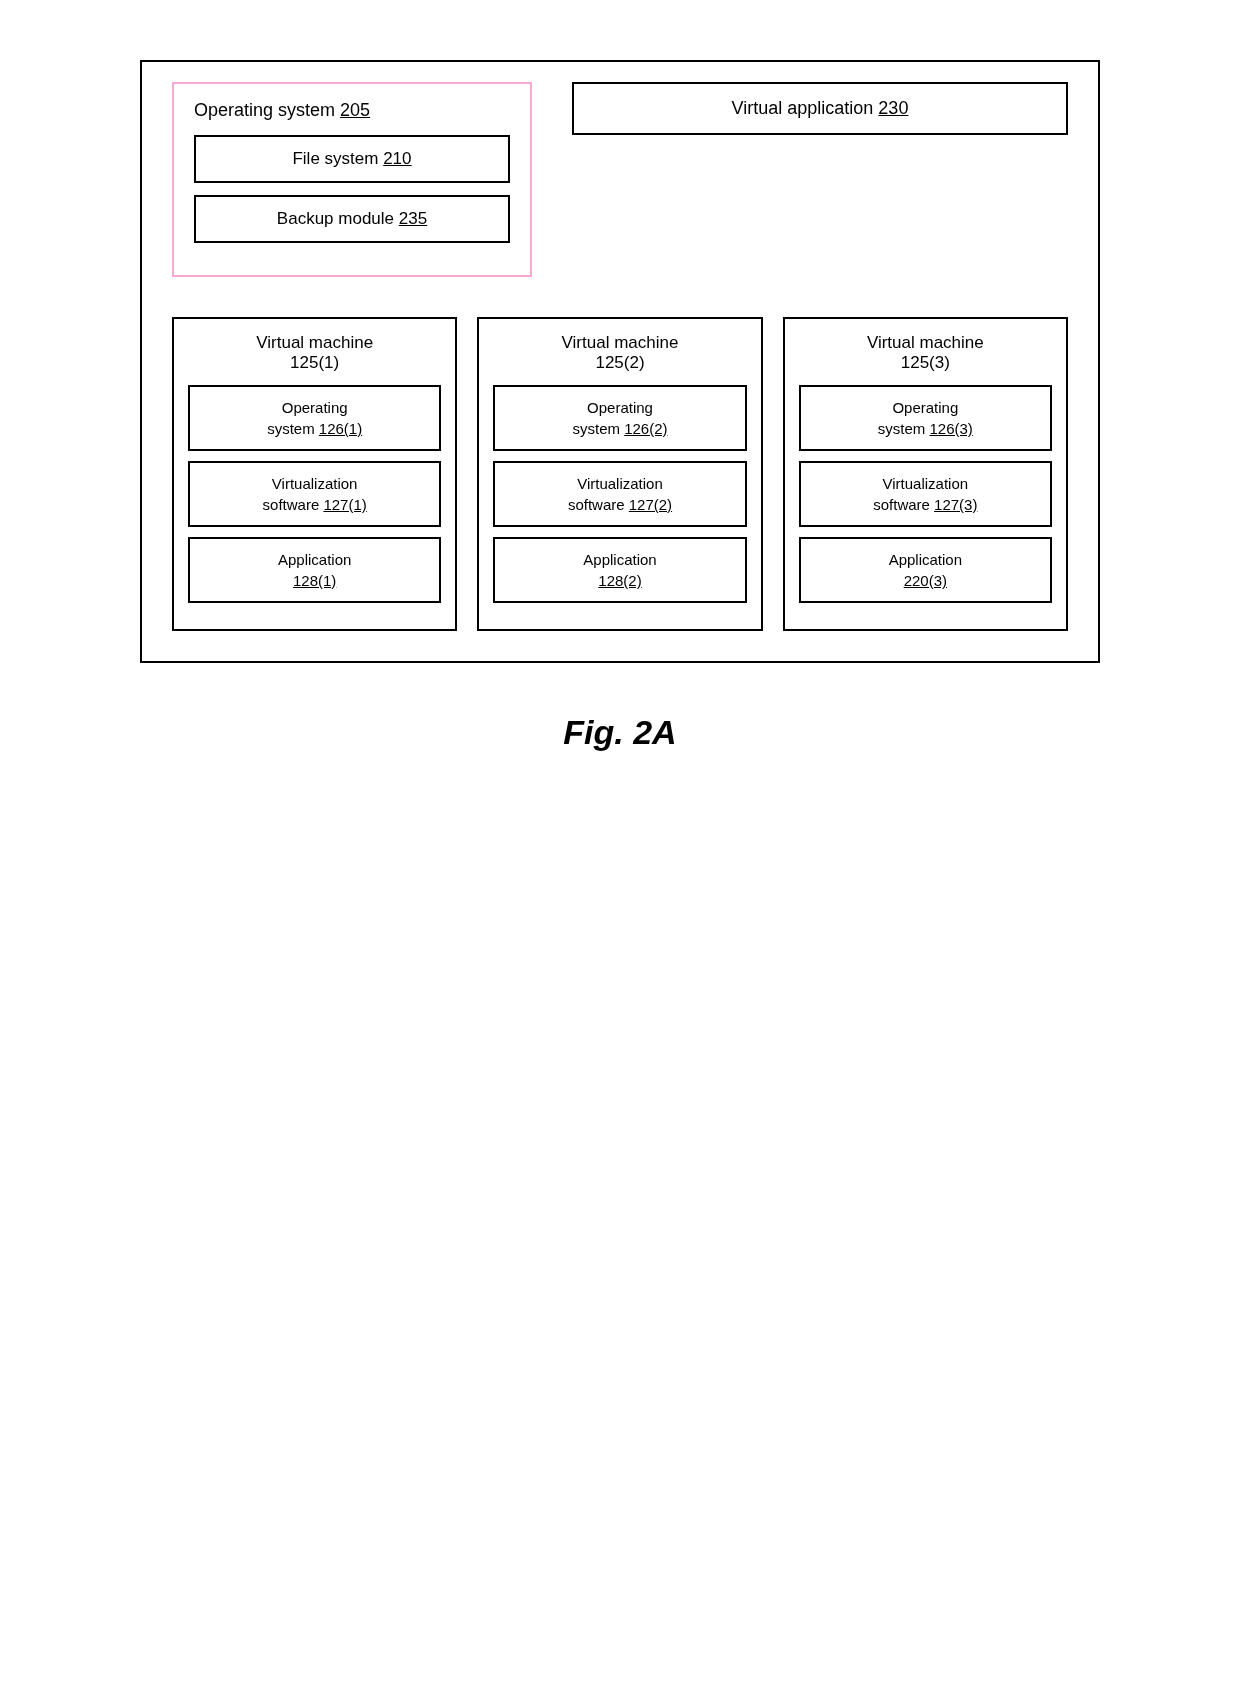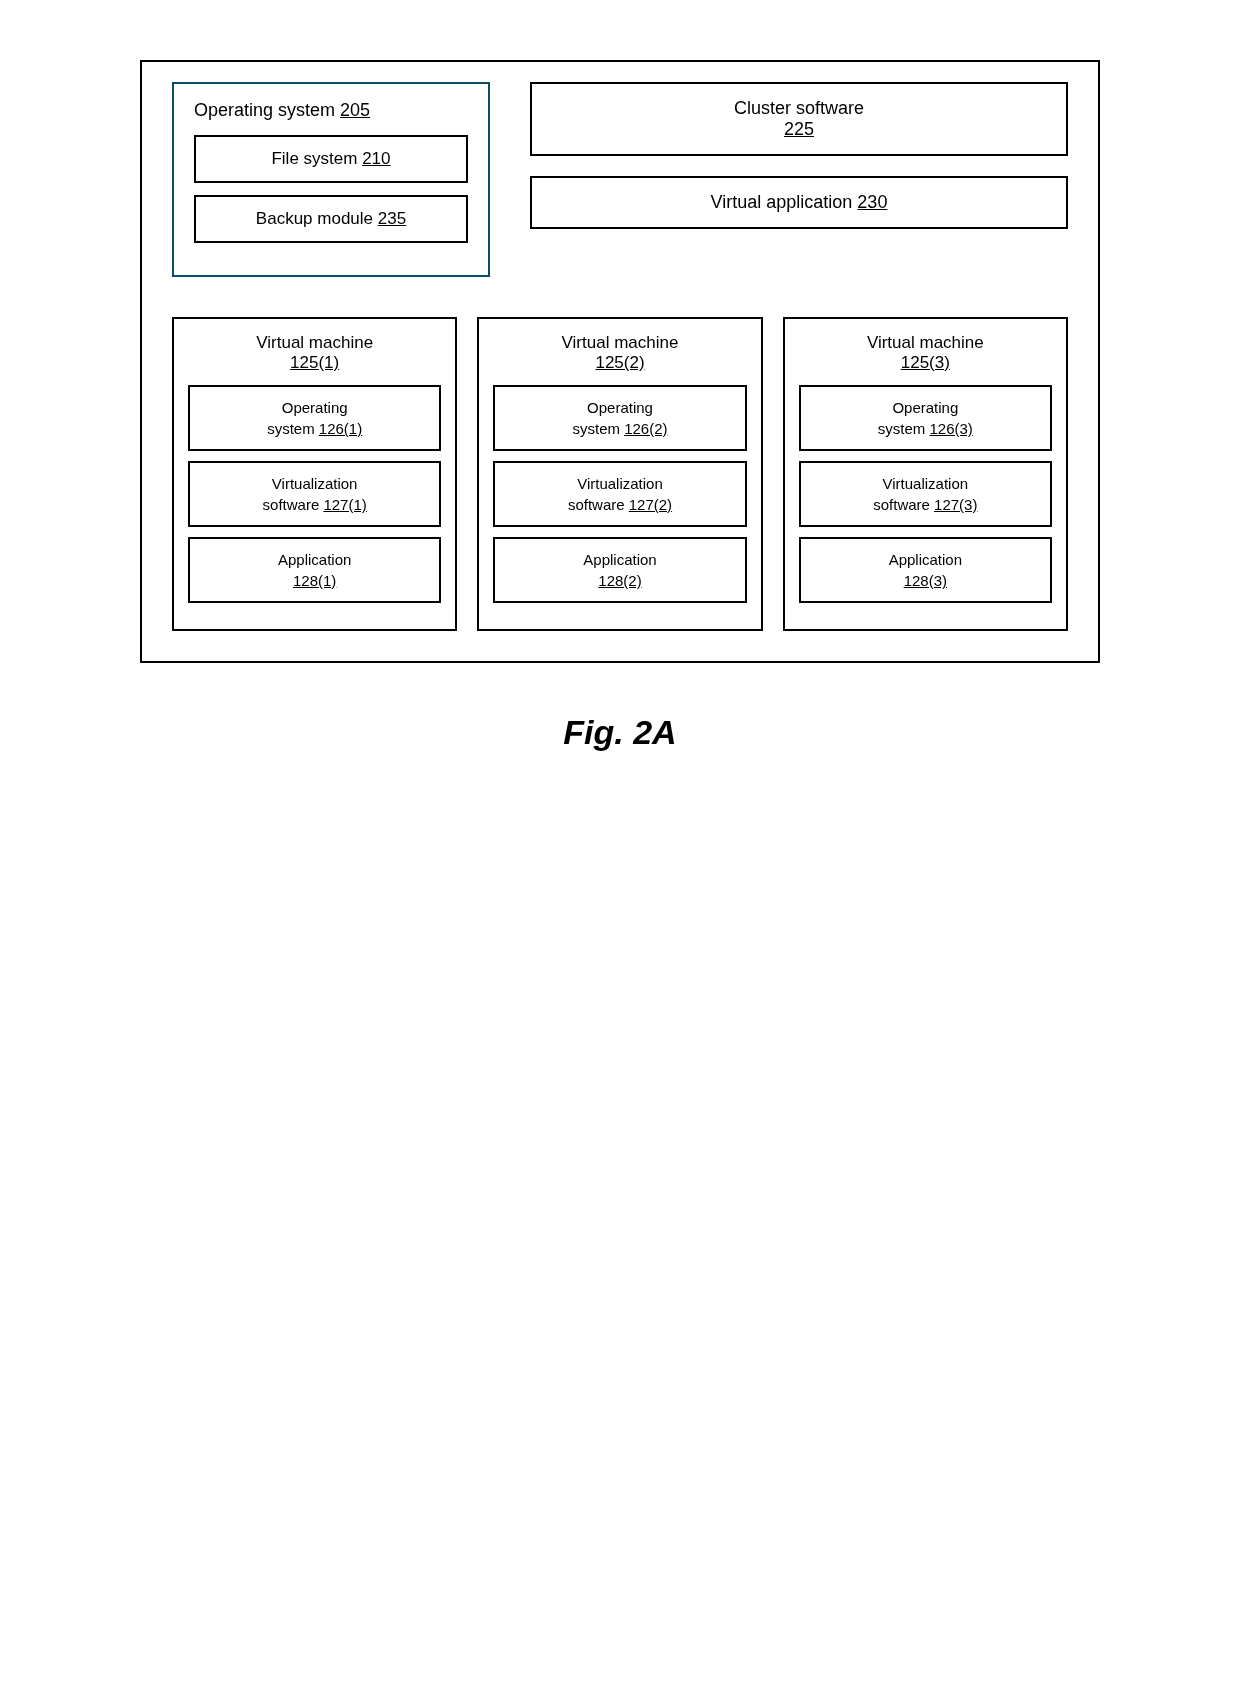--- a/index.html
+++ b/index.html
@@ -46,23 +46,23 @@
     .top-section {
       display: flex;
       flex-direction: row;
       gap: 40px;
       margin-bottom: 40px;
       align-items: flex-start;
     }
 
     
     .os-box {
-      border: 2px solid #0c4a6e;
+      border: 2px solid #f9a8d4;
       padding: 16px 20px 20px 20px;
-      width: 318px;
+      width: 360px;
       flex-shrink: 0;
     }
 
     .os-box-title {
       font-size: 18px;
       margin-bottom: 14px;
     }
 
     .os-box-title .underline {
       text-decoration: underline;
@@ -113,21 +113,20 @@
       flex: 1;
     }
 
     .vm-title {
       font-size: 17px;
       text-align: center;
       margin-bottom: 12px;
     }
 
     .vm-title .underline {
-      text-decoration: underline;
     }
 
     .vm-inner-box {
       border: 2px solid #000;
       padding: 10px 0;
       margin-bottom: 10px;
       font-size: 15px;
       text-align: center;
       line-height: 1.4;
     }
@@ -164,25 +163,20 @@
           <span> </span><span class="underline">210</span>
         </div>
         <div class="inner-box">
           <span>Backup module</span>
           <span> </span><span class="underline">235</span>
         </div>
       </div>
 
       <div class="right-column">
 
-        <div class="right-box">
-          <span>Cluster software</span>
-          <br>
-          <span class="underline">225</span>
-        </div>
 
         <div class="right-box">
           <span>Virtual application</span>
           <span> </span><span class="underline">230</span>
         </div>
 
 
       </div>
     </div>
 
@@ -240,21 +234,21 @@
           <span>Operating<br>system</span>
           <span> </span><span class="underline">126(3)</span>
         </div>
         <div class="vm-inner-box">
           <span>Virtualization<br>software</span>
           <span> </span><span class="underline">127(3)</span>
         </div>
         <div class="vm-inner-box">
           <span>Application</span>
           <br>
-          <span class="underline">128(3)</span>
+          <span class="underline">220(3)</span>
         </div>
       </div>
 
     </div>
   </div>
 
   <div class="fig-label">Fig. 2A</div>
 
 </div>
 

